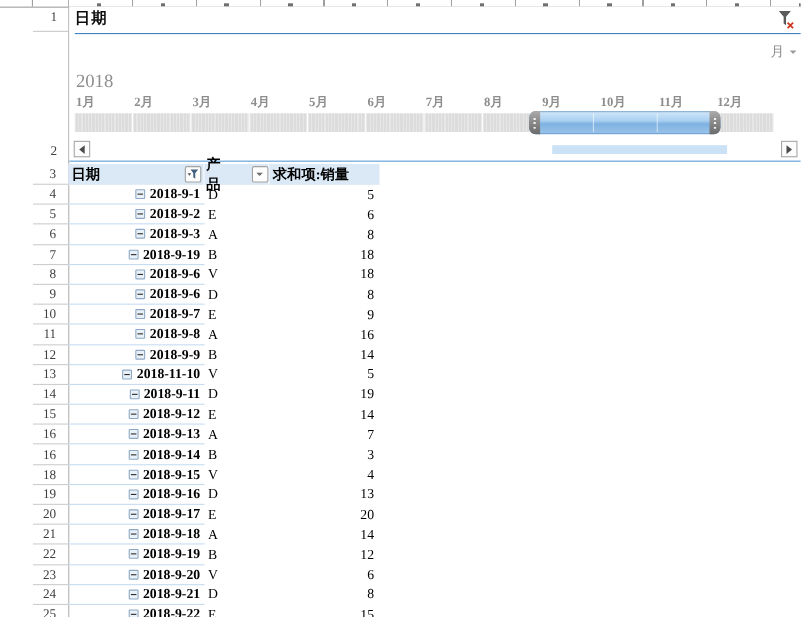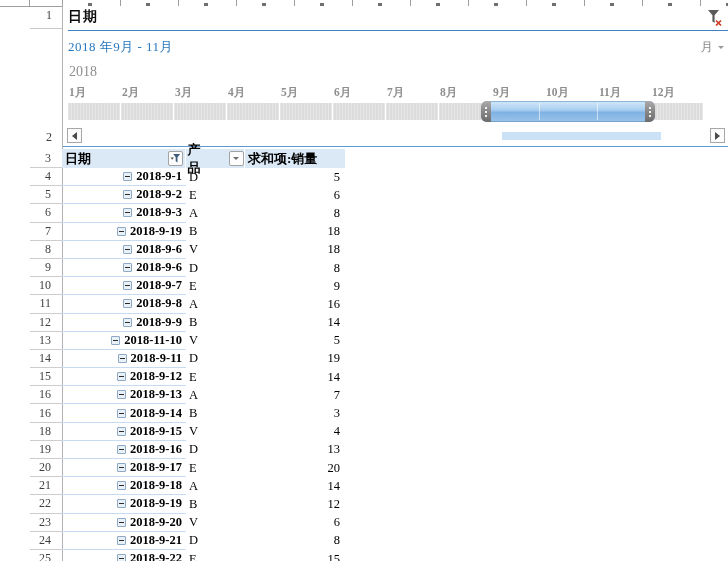--- a/index.html
+++ b/index.html
@@ -20,21 +20,21 @@
   .rownum-float{position:absolute;left:26px;width:26px;text-align:right;font-size:12px;color:#3f3f3f;line-height:14px;}
   .gutter-seg{position:absolute;left:30px;width:32px;height:1px;background:#c9c9c9;}
   
   .slicer{position:absolute;left:63px;top:6px;width:665px;height:140px;background:#fff;border-bottom:1px solid #5b9bd5;}
   .slicer-title{position:absolute;left:5px;top:2px;font-size:14px;font-weight:bold;color:#0d0d0d;letter-spacing:1px;}
   .clear-filter-btn{position:absolute;right:4px;top:2px;width:20px;height:20px;background:transparent;border:none;padding:0;cursor:pointer;}
   .title-rule{position:absolute;left:5px;right:0;top:24px;height:1px;background:#3e82c4;}
   .selection-label{position:absolute;left:5px;top:32px;font-size:13px;color:#2878be;letter-spacing:0.5px;}
   .period-selector{position:absolute;right:4px;top:33px;display:flex;align-items:center;gap:5px;font-size:12.5px;color:#8a8a8a;cursor:pointer;background:transparent;border:none;padding:0;font-family:inherit;}
   .caret-down{width:0;height:0;border:3.5px solid transparent;border-top-color:#9a9a9a;margin-top:3px;}
-  .year-label{position:absolute;left:6px;top:58px;font-size:14px;color:#8e8e8e;}
+  .year-label{position:absolute;left:6px;top:58px;font-size:17px;color:#8e8e8e;}
   .timeline{position:absolute;left:5px;top:79px;width:636px;font-weight:bold;}
   .month-labels{display:flex;height:16px;}
   .month-label{flex:1;font-size:11.5px;color:#8d8d8d;padding-left:1px;overflow:hidden;white-space:nowrap;}
   .month-track{display:flex;height:17px;margin-top:2px;position:relative;}
   .month-block{flex:1;margin-right:1px;background:#dcdcdc;
     background-image:repeating-linear-gradient(90deg,rgba(255,255,255,0.3) 0 1px,transparent 1px 3px);cursor:pointer;}
   .selection-pill{position:absolute;left:413px;top:-2px;width:174px;height:21px;border-radius:6px;cursor:grab;
     background:linear-gradient(180deg,#d3e8f9 0%,#a9cff1 42%,#7fb2e2 55%,#9ac4ea 100%);
     box-shadow:inset 0 0 0 1px rgba(90,140,185,0.55);}
   .pill-handle{position:absolute;top:0;width:10px;height:21px;cursor:ew-resize;
@@ -93,21 +93,20 @@
 
   <button class="clear-filter-btn" title="">
     <svg width="20" height="20" viewBox="0 0 20 20">
       <path d="M4 2h11l-4.4 5.2V15l-2.2-1.6V7.2Z" fill="#5a5a5a"></path>
       <path d="M12 12.5l5 5M17 12.5l-5 5" stroke="#cf3a22" stroke-width="1.7" fill="none"></path>
     </svg>
   </button>
 
   <div class="title-rule"></div>
 
-  <div class="selection-label">2018 年9月 - 11月</div>
 
   <button class="period-selector">
     <span>月</span>
     <span class="caret-down"></span>
   </button>
 
   <div class="year-label">2018</div>
 
   <div class="timeline">
     <div class="month-labels">

